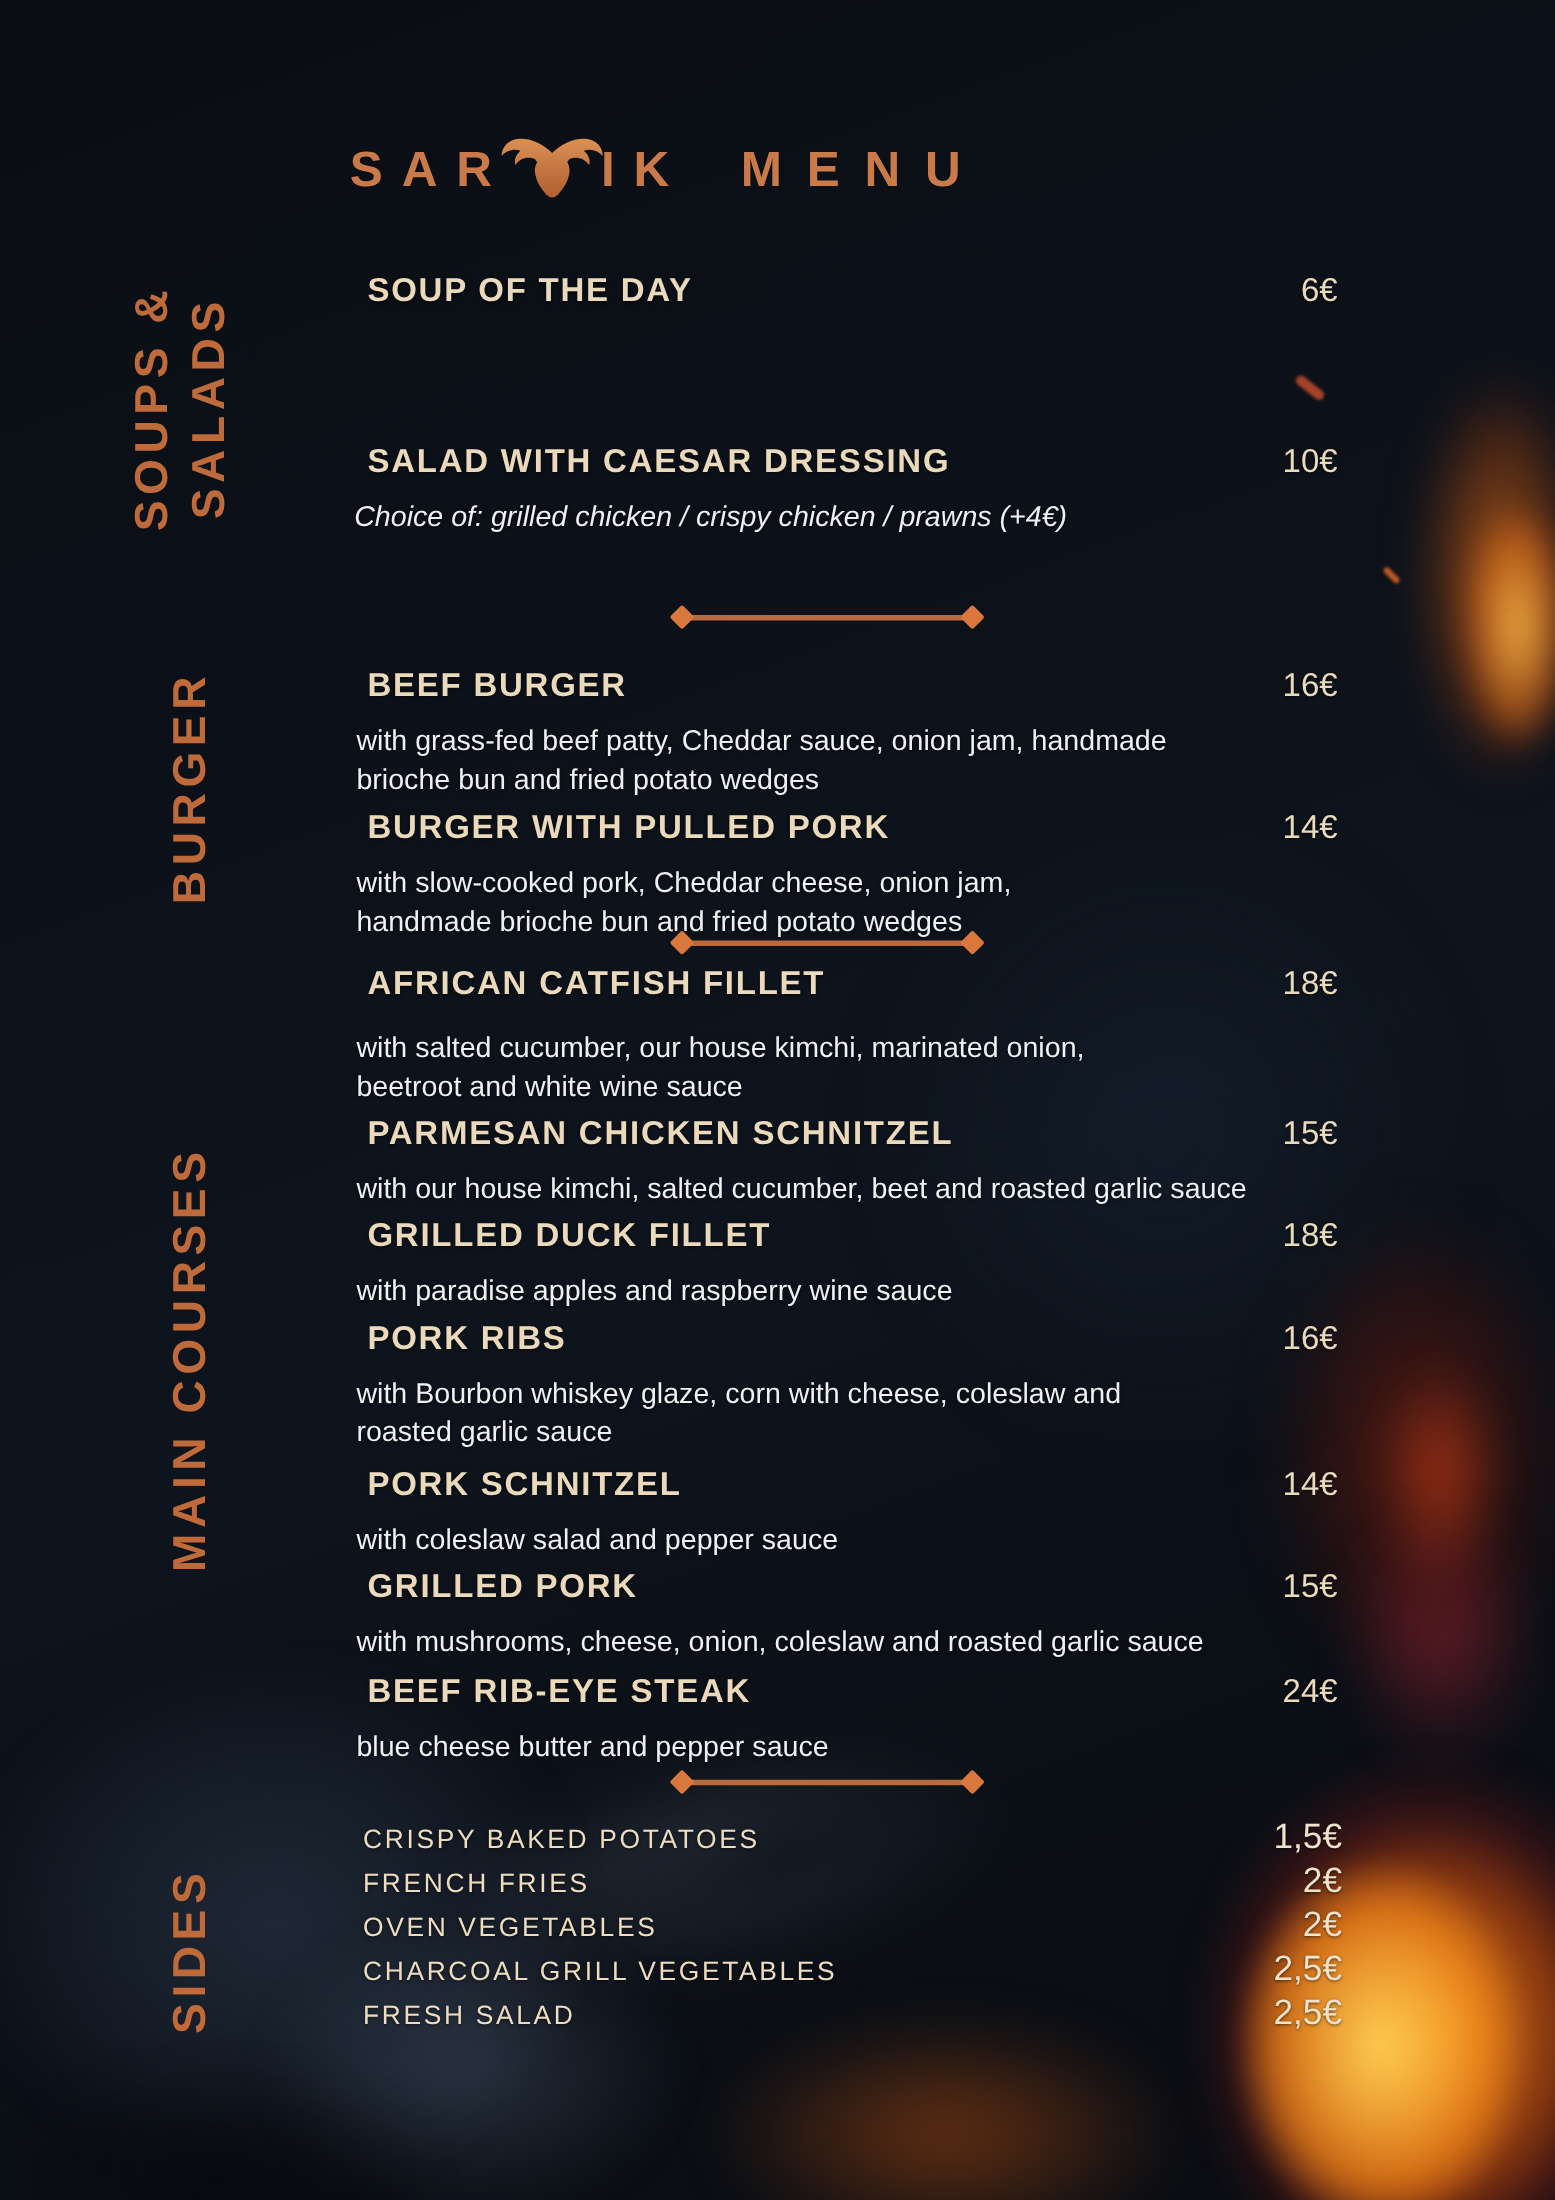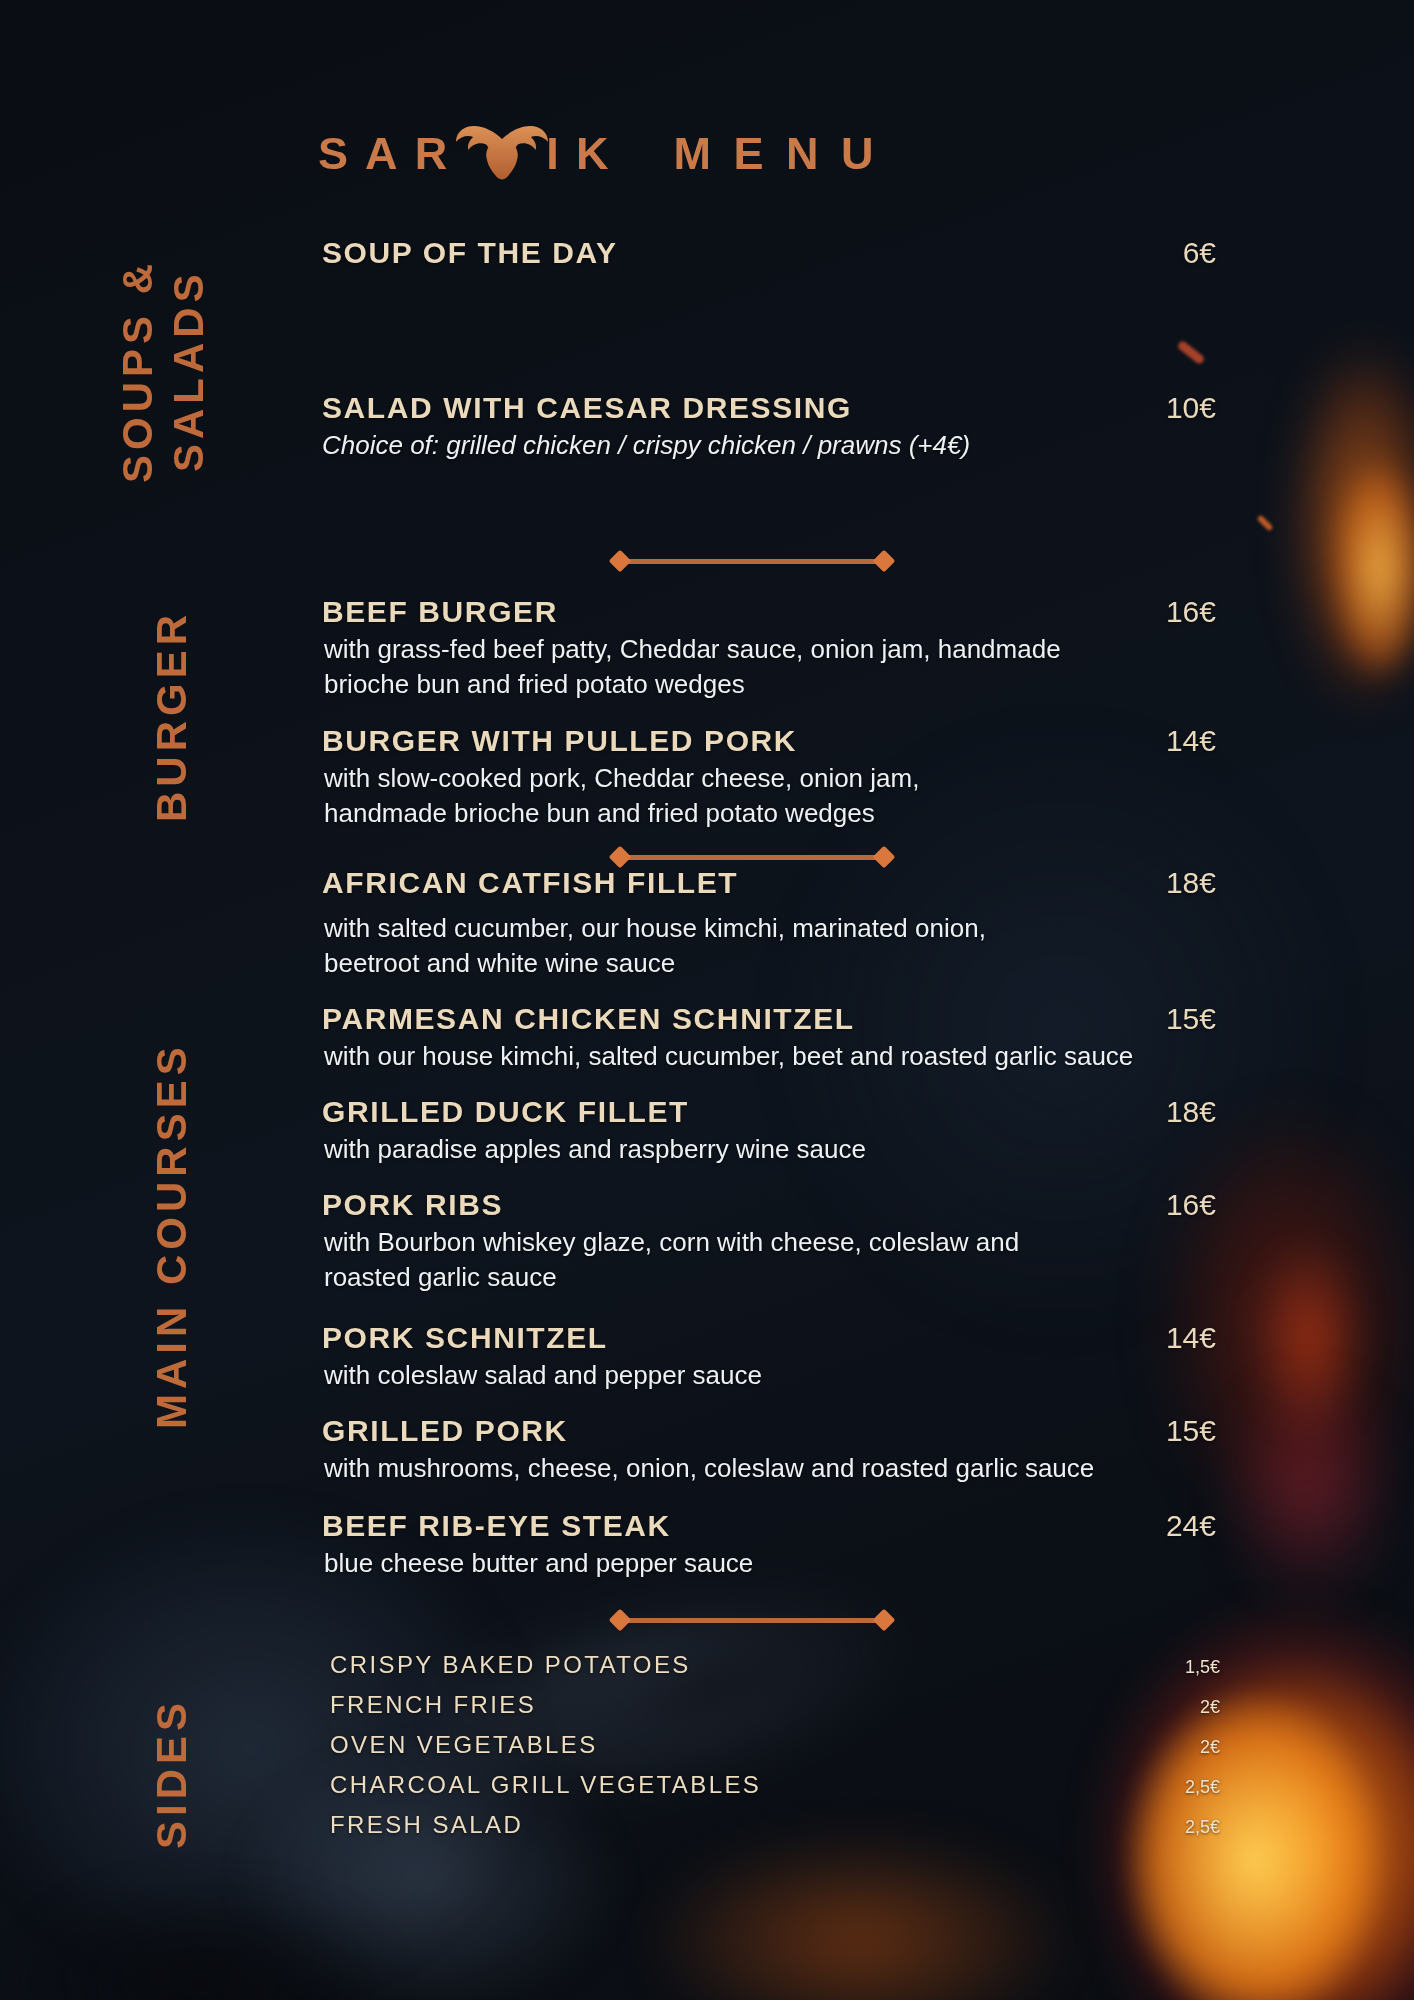--- a/index.html
+++ b/index.html
@@ -37,31 +37,31 @@
     position:absolute;writing-mode:vertical-rl;transform:rotate(180deg);
     color:#bf6a3a;font-weight:700;font-size:42px;letter-spacing:5px;
     text-align:center;line-height:1.22;white-space:pre-line;
   }
   .vl-soups{left:112px;top:240px;height:262px;}
   .vl-burger{left:146px;top:601px;height:230px;}
   .vl-main{left:146px;top:1016px;height:440px;}
   .vl-sides{left:146px;top:1680px;height:186px;}
   .item{position:absolute;left:322px;width:894px;}
   .trow{display:flex;justify-content:space-between;align-items:baseline;}
-  .iname{margin:0;font-size:30px;line-height:36px;font-weight:700;letter-spacing:1.6px;color:#ead9ba;text-shadow:0 1px 3px rgba(0,0,0,.6);white-space:nowrap;}
+  .iname{margin:12px;font-size:30px;line-height:36px;font-weight:700;letter-spacing:1.6px;color:#ead9ba;text-shadow:0 1px 3px rgba(0,0,0,.6);white-space:nowrap;}
   .price{font-size:30px;line-height:36px;font-weight:400;color:#e9dabd;text-shadow:0 1px 3px rgba(0,0,0,.6);}
   .note{margin:2px 0 0 0;font-size:26px;line-height:35px;font-style:italic;color:#eef1f3;text-shadow:0 1px 3px rgba(0,0,0,.65);}
   .desc{margin:2px 0 0 2px;font-size:26px;line-height:35px;color:#eef1f3;white-space:pre-line;text-shadow:0 1px 3px rgba(0,0,0,.65);}
   .divider{position:absolute;left:620px;width:264px;height:5px;background:#b96a3c;border-radius:3px;}
   .divider::before,.divider::after{content:"";position:absolute;top:-6px;width:16px;height:16px;background:#d9773d;transform:rotate(45deg);border-radius:2px;}
   .divider::before{left:-8px;} .divider::after{right:-8px;}
   .sides{position:absolute;left:330px;top:1651px;width:890px;}
   .side-row{display:flex;justify-content:space-between;align-items:baseline;height:40px;}
   .sname{font-size:24px;font-weight:400;letter-spacing:2.4px;color:#ecdcc0;text-shadow:0 1px 3px rgba(0,0,0,.6);}
-  .sprice{font-size:18px;color:#efe3cd;text-shadow:0 1px 3px rgba(0,0,0,.6);}
+  .sprice{font-size:32px;color:#efe3cd;text-shadow:0 1px 3px rgba(0,0,0,.6);}
 </style>
 </head>
 <body>
 
 <div class="page">
 
   <div class="bg">
     <div class="fx fx-navy-mid"></div>
     <div class="fx fx-flame-right"></div>
     <div class="fx fx-flame-right-core"></div>

